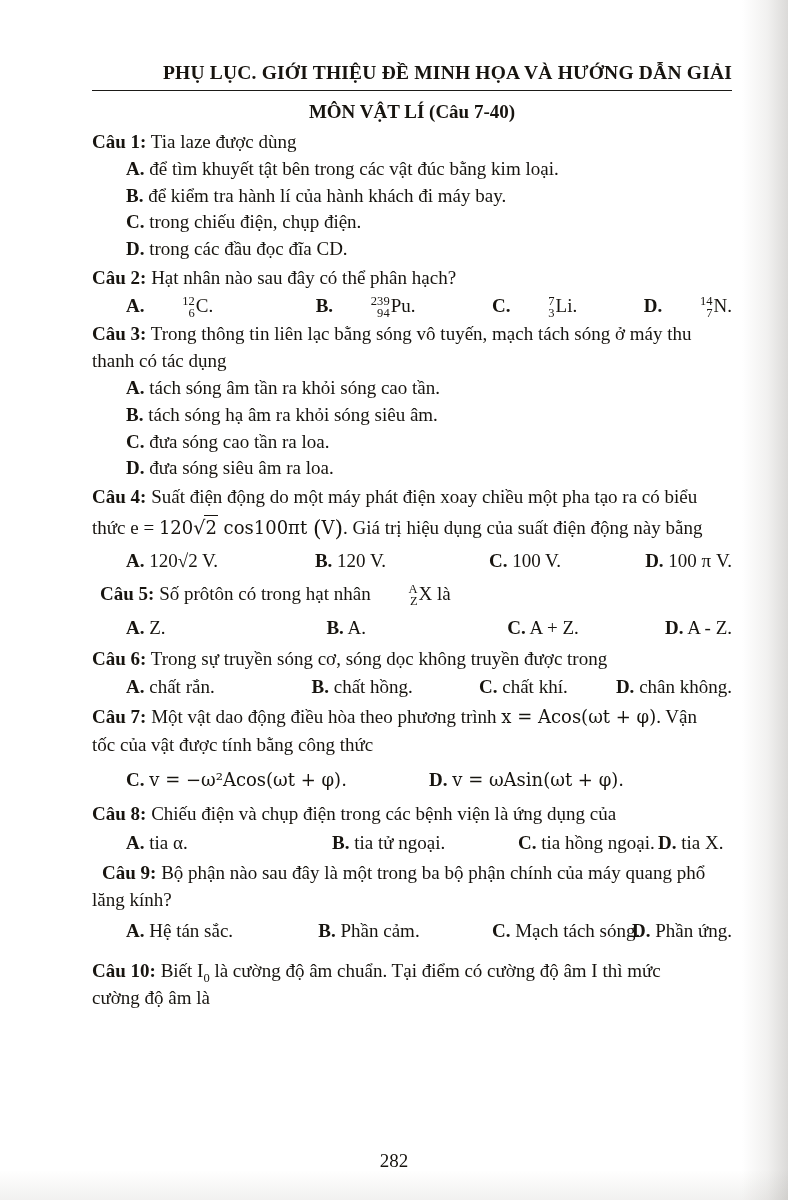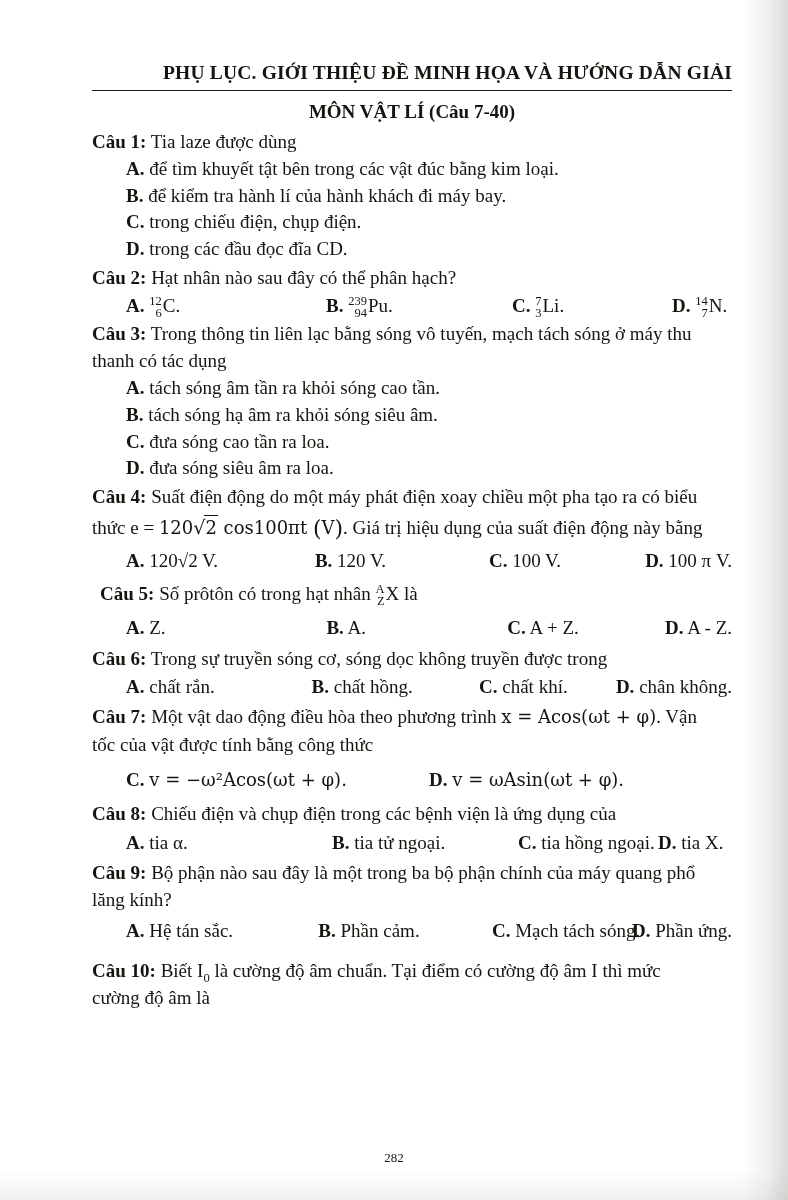--- a/index.html
+++ b/index.html
@@ -131,40 +131,40 @@
     line-height: 0;
   }
   .nuclide {
     display: inline-block;
     vertical-align: middle;
     text-align: right;
     font-size: 0.66em;
     line-height: 1.0;
     margin-right: 1px;
   }
-  .nuclide span { display: block; }
+  .nuclide span { display: block; margin-left: 33px; }
   .radical {
     display: inline-block;
     border-top: 1px solid #17140f;
     padding: 0 1px 0 1px;
     margin-left: -1px;
   }
   .sqrt-sym { font-size: 19px; }
   .paren-big {
     font-size: 22px;
     line-height: 0.9;
     vertical-align: -2px;
   }
   .page-number {
     position: absolute;
     left: 0;
     top: 1150px;
     width: 788px;
     text-align: center;
-    font-size: 13px;
+    font-size: 19px;
   }
 </style>
 </head>
 <body>
 
 <div class="sheet">
   <div class="page-shade-right"></div>
   <div class="page-shade-bottom"></div>
 
   <div class="content">
@@ -306,21 +306,21 @@
       <span class="q-label">Câu 8:</span>
       <span>Chiếu điện và chụp điện trong các bệnh viện là ứng dụng của</span>
     </div>
     <div class="opts-row row-w5">
       <div><span class="opt-letter">A.</span> <span>tia α.</span></div>
       <div><span class="opt-letter">B.</span> <span>tia tử ngoại.</span></div>
       <div><span class="opt-letter">C.</span> <span>tia hồng ngoại.</span></div>
       <div><span class="opt-letter">D.</span> <span>tia X.</span></div>
     </div>
 
-    <div class="q q-stem" style="margin-top:4px;">
+    <div class="q q-stem" style="margin-top:4px;margin-left:10px;">
       <span class="q-label">Câu 9:</span>
       <span>Bộ phận nào sau đây là một trong ba bộ phận chính của máy quang phổ</span>
     </div>
     <div class="q cont">lăng kính?</div>
     <div class="opts-row row-w5" style="margin-top:4px;">
       <div><span class="opt-letter">A.</span> <span>Hệ tán sắc.</span></div>
       <div><span class="opt-letter">B.</span> <span>Phần cảm.</span></div>
       <div><span class="opt-letter">C.</span> <span>Mạch tách sóng.</span></div>
       <div><span class="opt-letter">D.</span> <span>Phần ứng.</span></div>
     </div>

